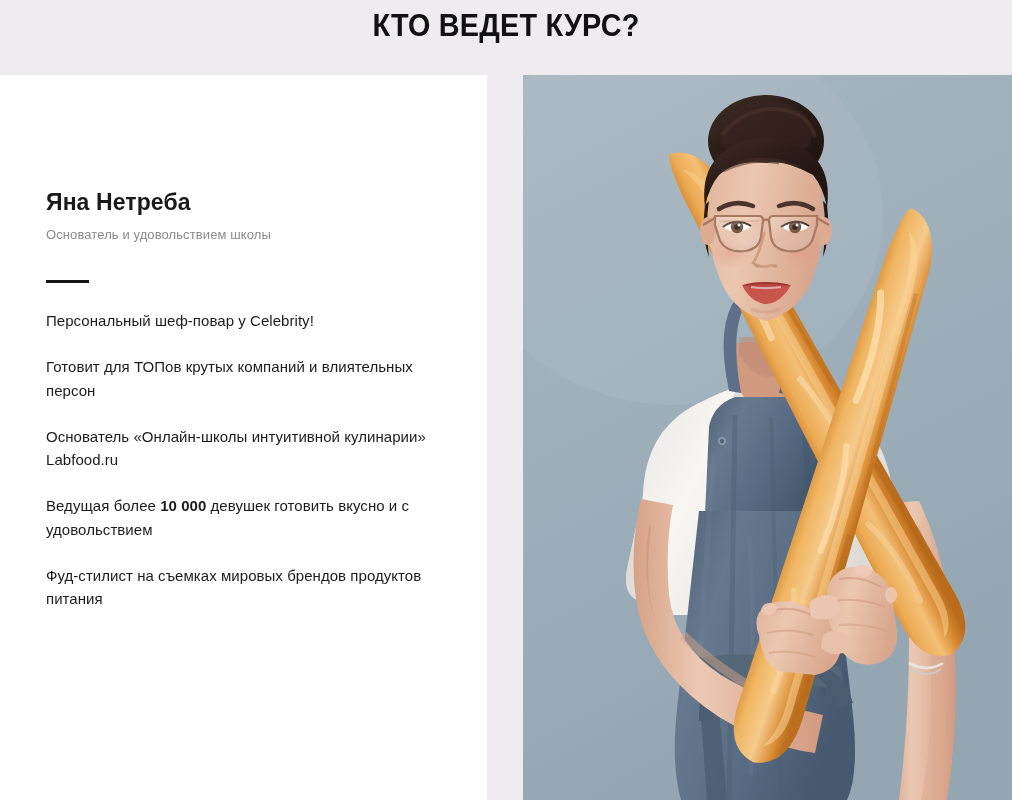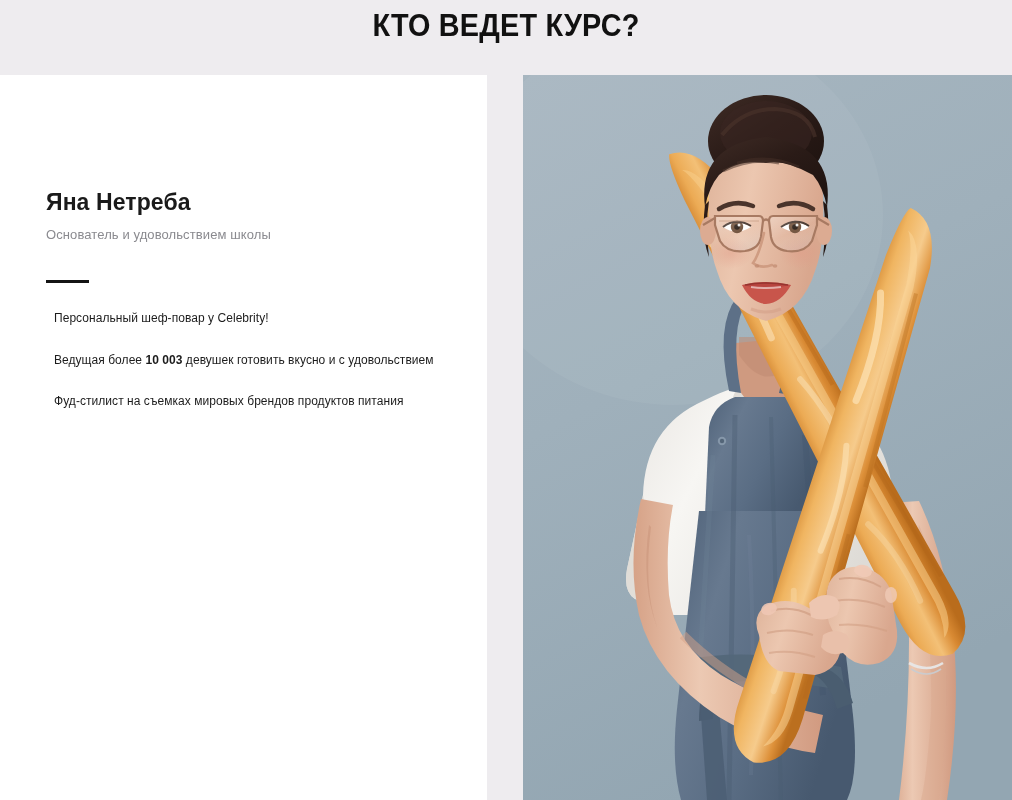--- a/index.html
+++ b/index.html
@@ -40,21 +40,21 @@
     margin:0 0 12px 0;line-height:1.1;
   }
   .bio-role{
     font-size:13px;color:#8a8a8f;margin:0;line-height:1.3;letter-spacing:0.1px;
   }
   .divider{
     width:43px;height:3px;background:#141414;margin:36px 0 26px 0;
   }
   .facts{list-style:none;margin:0;padding:0;}
   .fact{
-    font-size:12px;line-height:1.55;color:#1c1c1c;margin:0 0 23px 8px;
+    font-size:15px;line-height:1.55;color:#1c1c1c;margin:0 0 23px 0;
     letter-spacing:0.05px;
   }
   .fact:last-child{margin-bottom:0;}
   .fact b{font-weight:700;}
 
   
   .photo{
     position:absolute;left:523px;top:0;width:489px;height:725px;overflow:hidden;
     background:#9fb0bb;
   }
@@ -71,21 +71,23 @@
 
   <div class="body-area">
 
     <div class="left-panel">
       <div class="bio">
         <h2 class="bio-name">Яна Нетреба</h2>
         <p class="bio-role">Основатель и удовольствием школы</p>
         <div class="divider"></div>
         <ul class="facts">
             <li class="fact"><span>Персональный шеф-повар у Celebrity!</span></li>
-            <li class="fact"><span>Ведущая более </span><b>10 003</b><span> девушек готовить вкусно и с удовольствием</span></li>
+            <li class="fact"><span>Готовит для ТОПов крутых компаний и влиятельных персон</span></li>
+            <li class="fact"><span>Основатель «Онлайн-школы интуитивной кулинарии» Labfood.ru</span></li>
+            <li class="fact"><span>Ведущая более </span><b>10 000</b><span> девушек готовить вкусно и с удовольствием</span></li>
             <li class="fact"><span>Фуд-стилист на съемках мировых брендов продуктов питания</span></li>
           </ul>
       </div>
     </div>
 
     <div class="gap-band"></div>
 
     <div class="photo">
       <svg viewBox="0 0 489 725" xmlns="http://www.w3.org/2000/svg">
         <defs>

